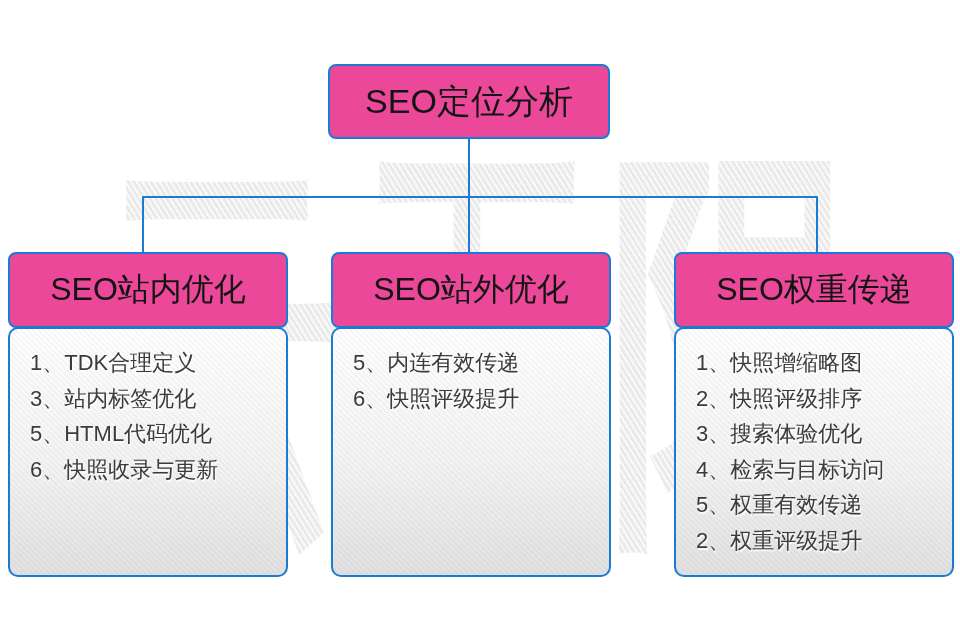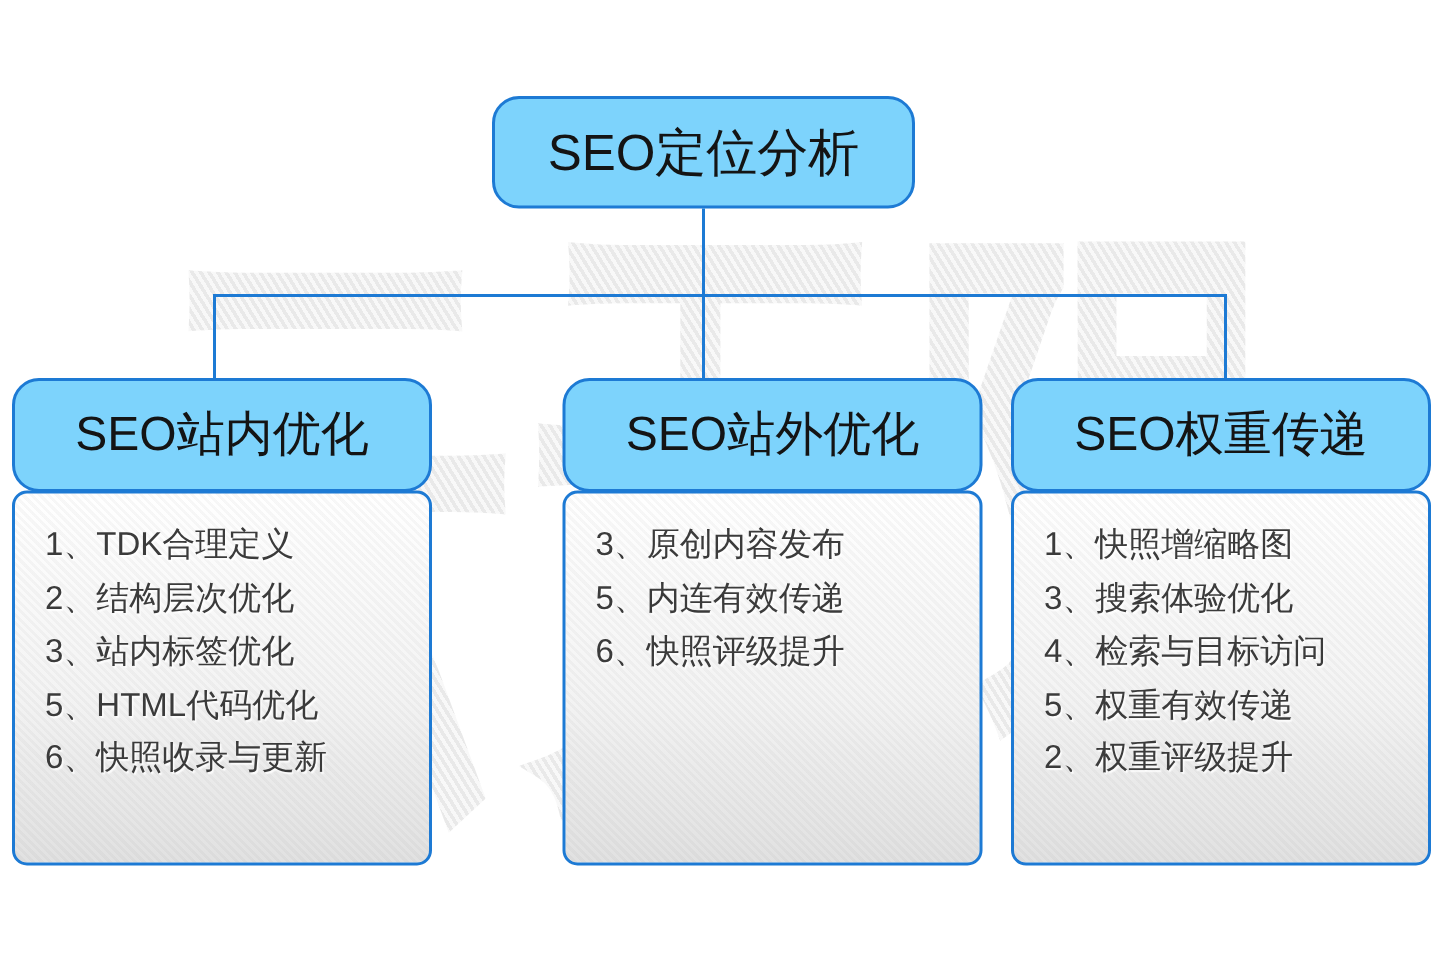--- a/index.html
+++ b/index.html
@@ -19,36 +19,36 @@
   }
   
   .line{position:absolute;background:#1d7ad4;z-index:1;}
   .v-root   {left:468px;top:139px;width:2px;height:58px;}
   .h-rail   {left:142px;top:196px;width:676px;height:2px;}
   .v-left   {left:142px;top:196px;width:2px;height:58px;}
   .v-mid    {left:468px;top:196px;width:2px;height:58px;}
   .v-right  {left:816px;top:196px;width:2px;height:58px;}
   
   .node{
-    position:absolute;z-index:2;background:#7dd3fc;
-    border:2px solid #1d7ad4;border-radius:18px;
+    position:absolute;z-index:2;background:#ec4899;
+    border:2px solid #1d7ad4;border-radius:8px;
     display:flex;align-items:center;justify-content:center;
     color:#141414;box-sizing:border-box;
   }
   .root-node{left:328px;top:64px;width:282px;height:75px;font-size:34px;}
   .header-node{top:252px;width:280px;height:76px;font-size:32px;}
   .panel{
     position:absolute;z-index:2;top:327px;width:280px;height:250px;
     border:2px solid #1d7ad4;border-radius:10px;box-sizing:border-box;
     background:
       repeating-linear-gradient(45deg,rgba(110,110,110,0.05) 0px,rgba(110,110,110,0.05) 2px,transparent 2px,transparent 4px),
       linear-gradient(180deg,#ffffff 0%,#f3f3f3 55%,#e1e1e1 100%);
     padding:16px 10px 16px 20px;
   }
-  .col-1{left:8px;}  .col-2{left:331px;margin-left:44px;}  .col-3{left:674px;}
+  .col-1{left:8px;}  .col-2{left:331px;}  .col-3{left:674px;}
   .panel .item{
     font-size:22px;line-height:35.6px;color:#3b3b3b;white-space:nowrap;
     text-shadow:1px 1.5px 1px rgba(255,255,255,0.95);
   }
 </style>
 </head>
 <body>
 
 <div>
 
@@ -58,35 +58,34 @@
   <div class="line h-rail"></div>
   <div class="line v-left"></div>
   <div class="line v-mid"></div>
   <div class="line v-right"></div>
 
   <div class="node root-node">SEO定位分析</div>
 
   <div class="node header-node col-1">SEO站内优化</div>
   <div class="panel col-1">
     <div class="item">1、TDK合理定义</div>
-    <div class="item">2、结构层次优化</div>
     <div class="item">3、站内标签优化</div>
     <div class="item">5、HTML代码优化</div>
     <div class="item">6、快照收录与更新</div>
   </div>
 
   <div class="node header-node col-2">SEO站外优化</div>
   <div class="panel col-2">
-    <div class="item">3、原创内容发布</div>
     <div class="item">5、内连有效传递</div>
     <div class="item">6、快照评级提升</div>
   </div>
 
   <div class="node header-node col-3">SEO权重传递</div>
   <div class="panel col-3">
     <div class="item">1、快照增缩略图</div>
+    <div class="item">2、快照评级排序</div>
     <div class="item">3、搜索体验优化</div>
     <div class="item">4、检索与目标访问</div>
     <div class="item">5、权重有效传递</div>
     <div class="item">2、权重评级提升</div>
   </div>
 
 </div>
 
 </body></html>

